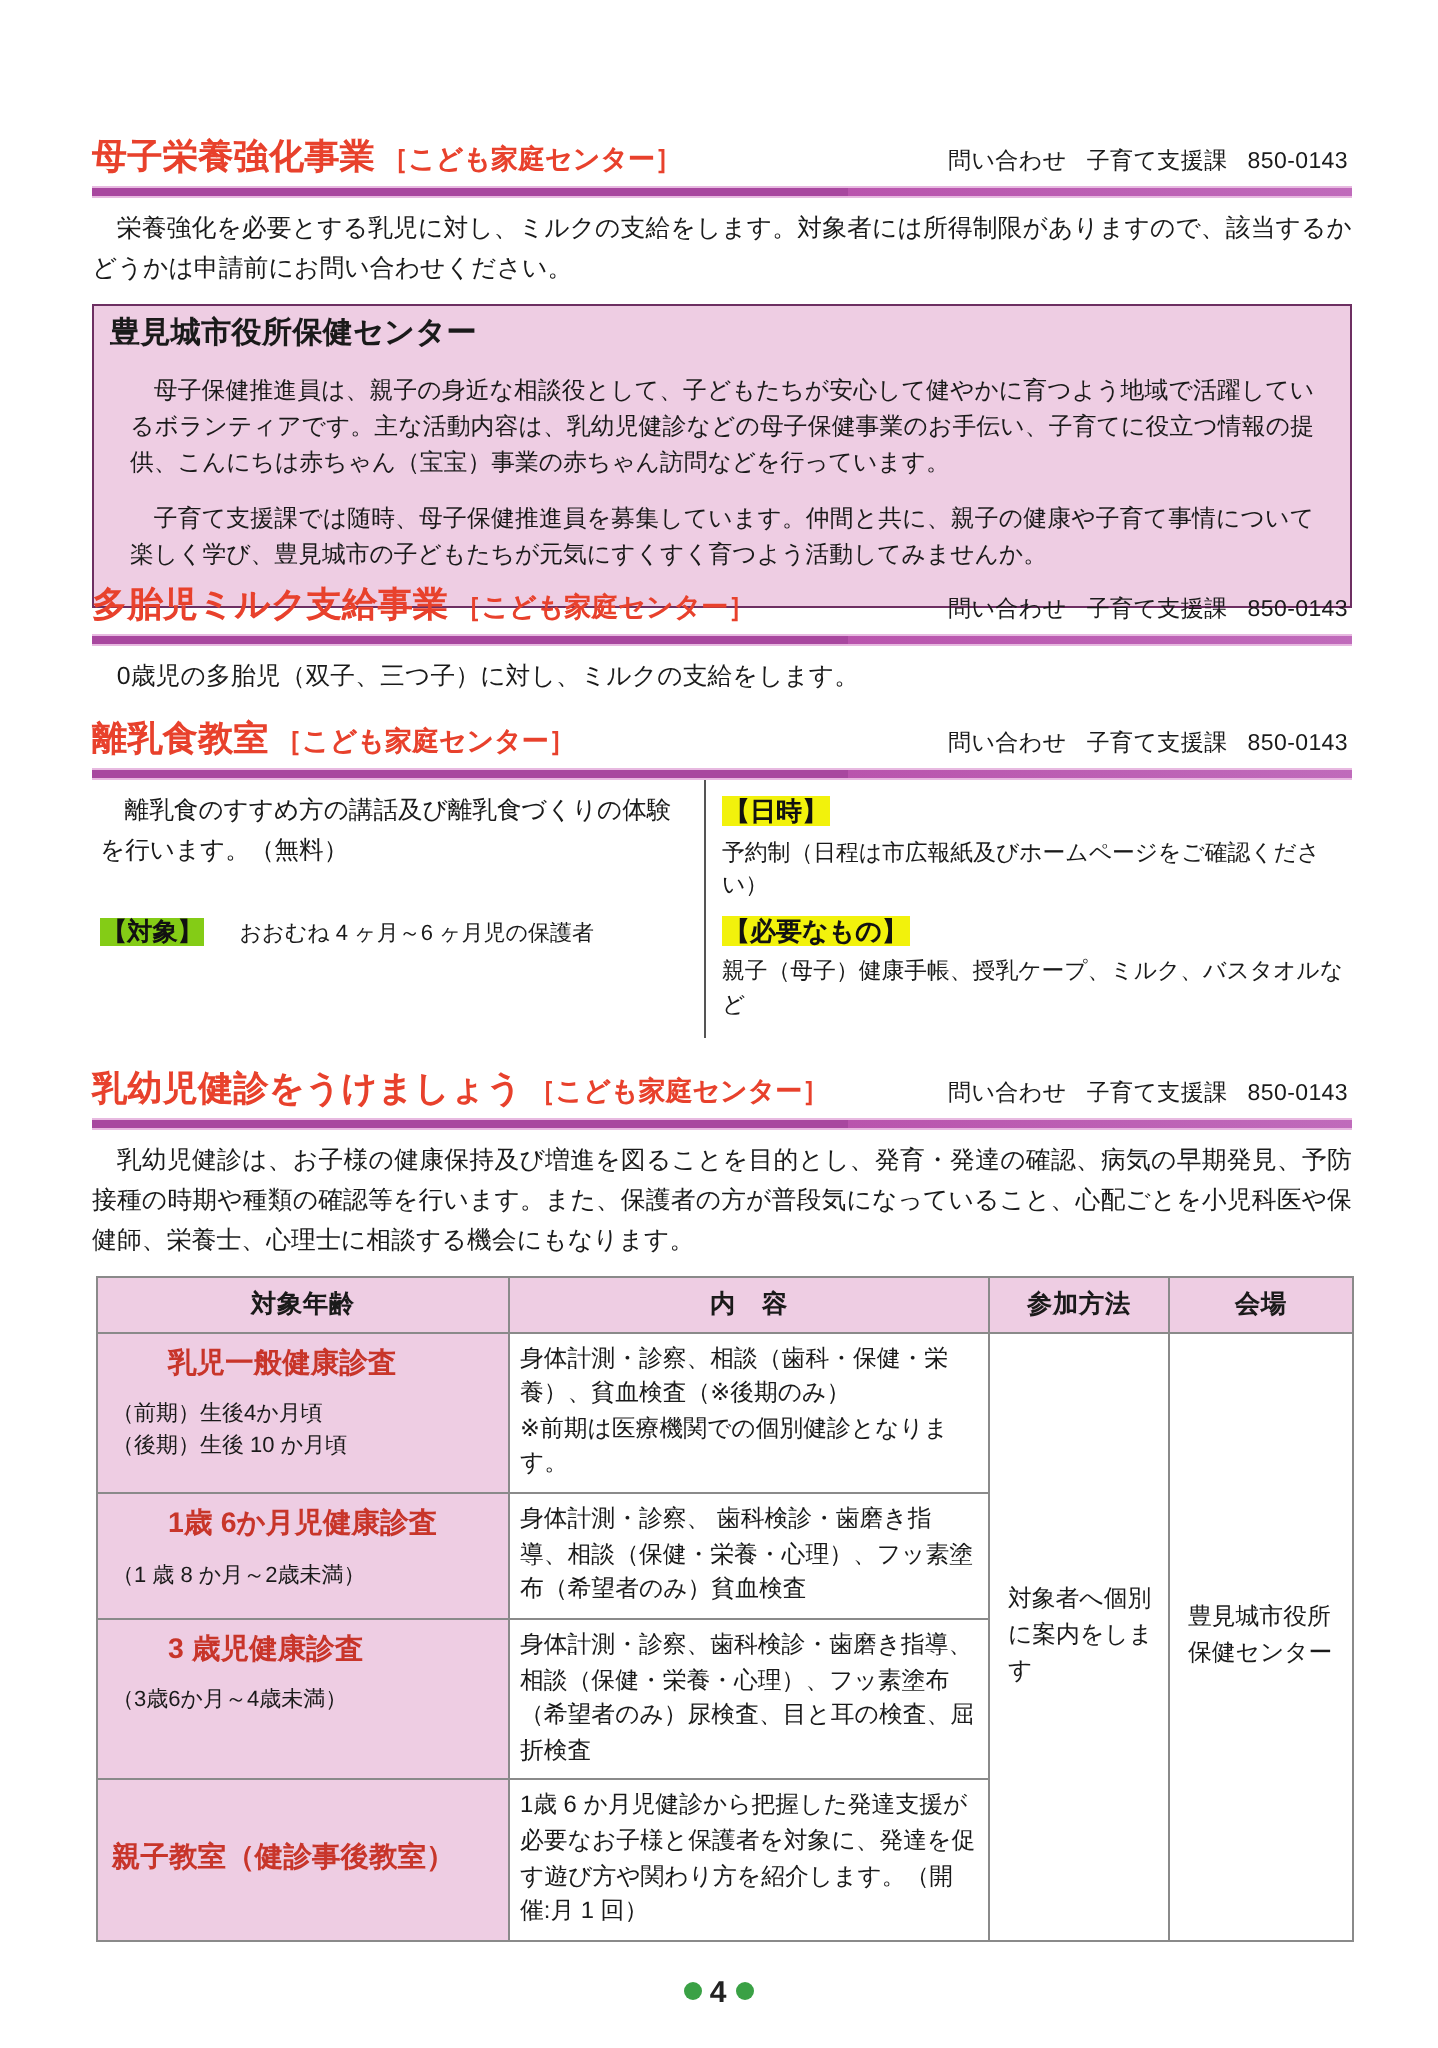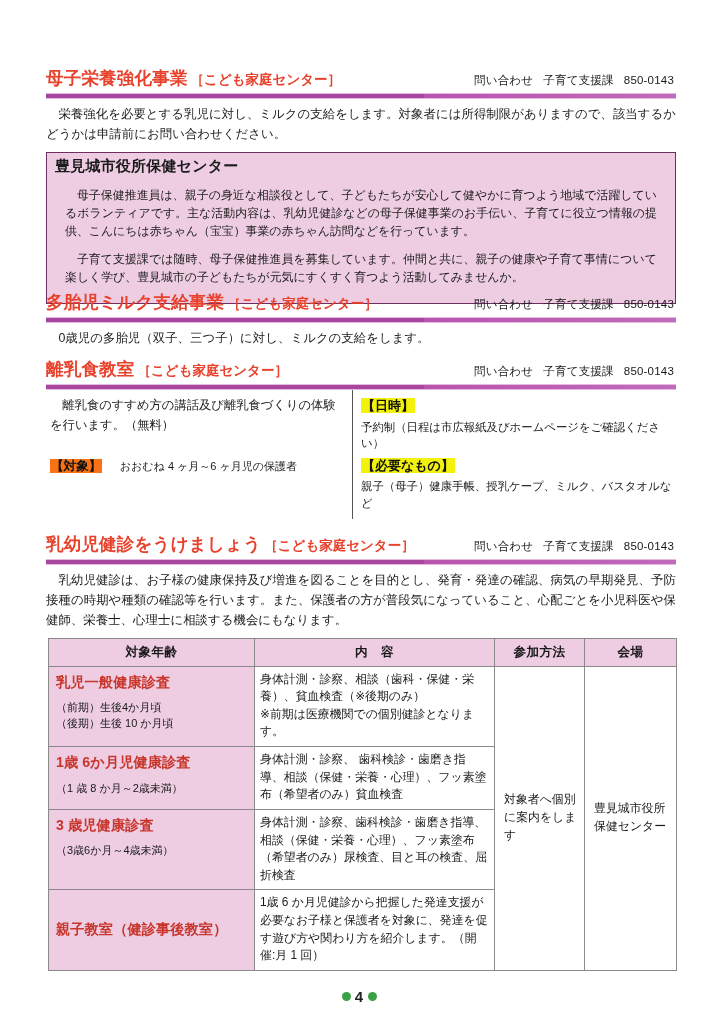--- a/index.html
+++ b/index.html
@@ -122,21 +122,21 @@
   }
   .two-col .col-r {
     width: 324px;
     box-sizing: border-box;
     border-left: 1.2px solid #555555;
     padding: 6px 2px 4px 8px;
     font-size: 11.6px;
     line-height: 1.5;
   }
   .hl {
-    background: #f97316;
+    background: #84cc16;
     font-weight: bold;
     font-size: 12.6px;
     padding: 0 1px;
     color: #111;
   }
   .hl-sm {
     background: #f2f20c;
     font-weight: bold;
     font-size: 13px;
     padding: 0 1px;
@@ -175,20 +175,21 @@
     background: #eecde3;
     padding: 6px 7px 7px 7px;
   }
   .age-name {
     color: #c8352a;
     font-weight: bold;
     font-size: 14.2px;
     display: block;
     line-height: 1.3;
     letter-spacing: 0.1px;
+    margin-left: 28px;
   }
   .age-sub {
     display: block;
     font-size: 11px;
     color: #1a1a1a;
     line-height: 1.42;
     margin-top: 9px;
   }
   td.vmid { vertical-align: middle; text-align: left; padding-left: 9px; }
 

